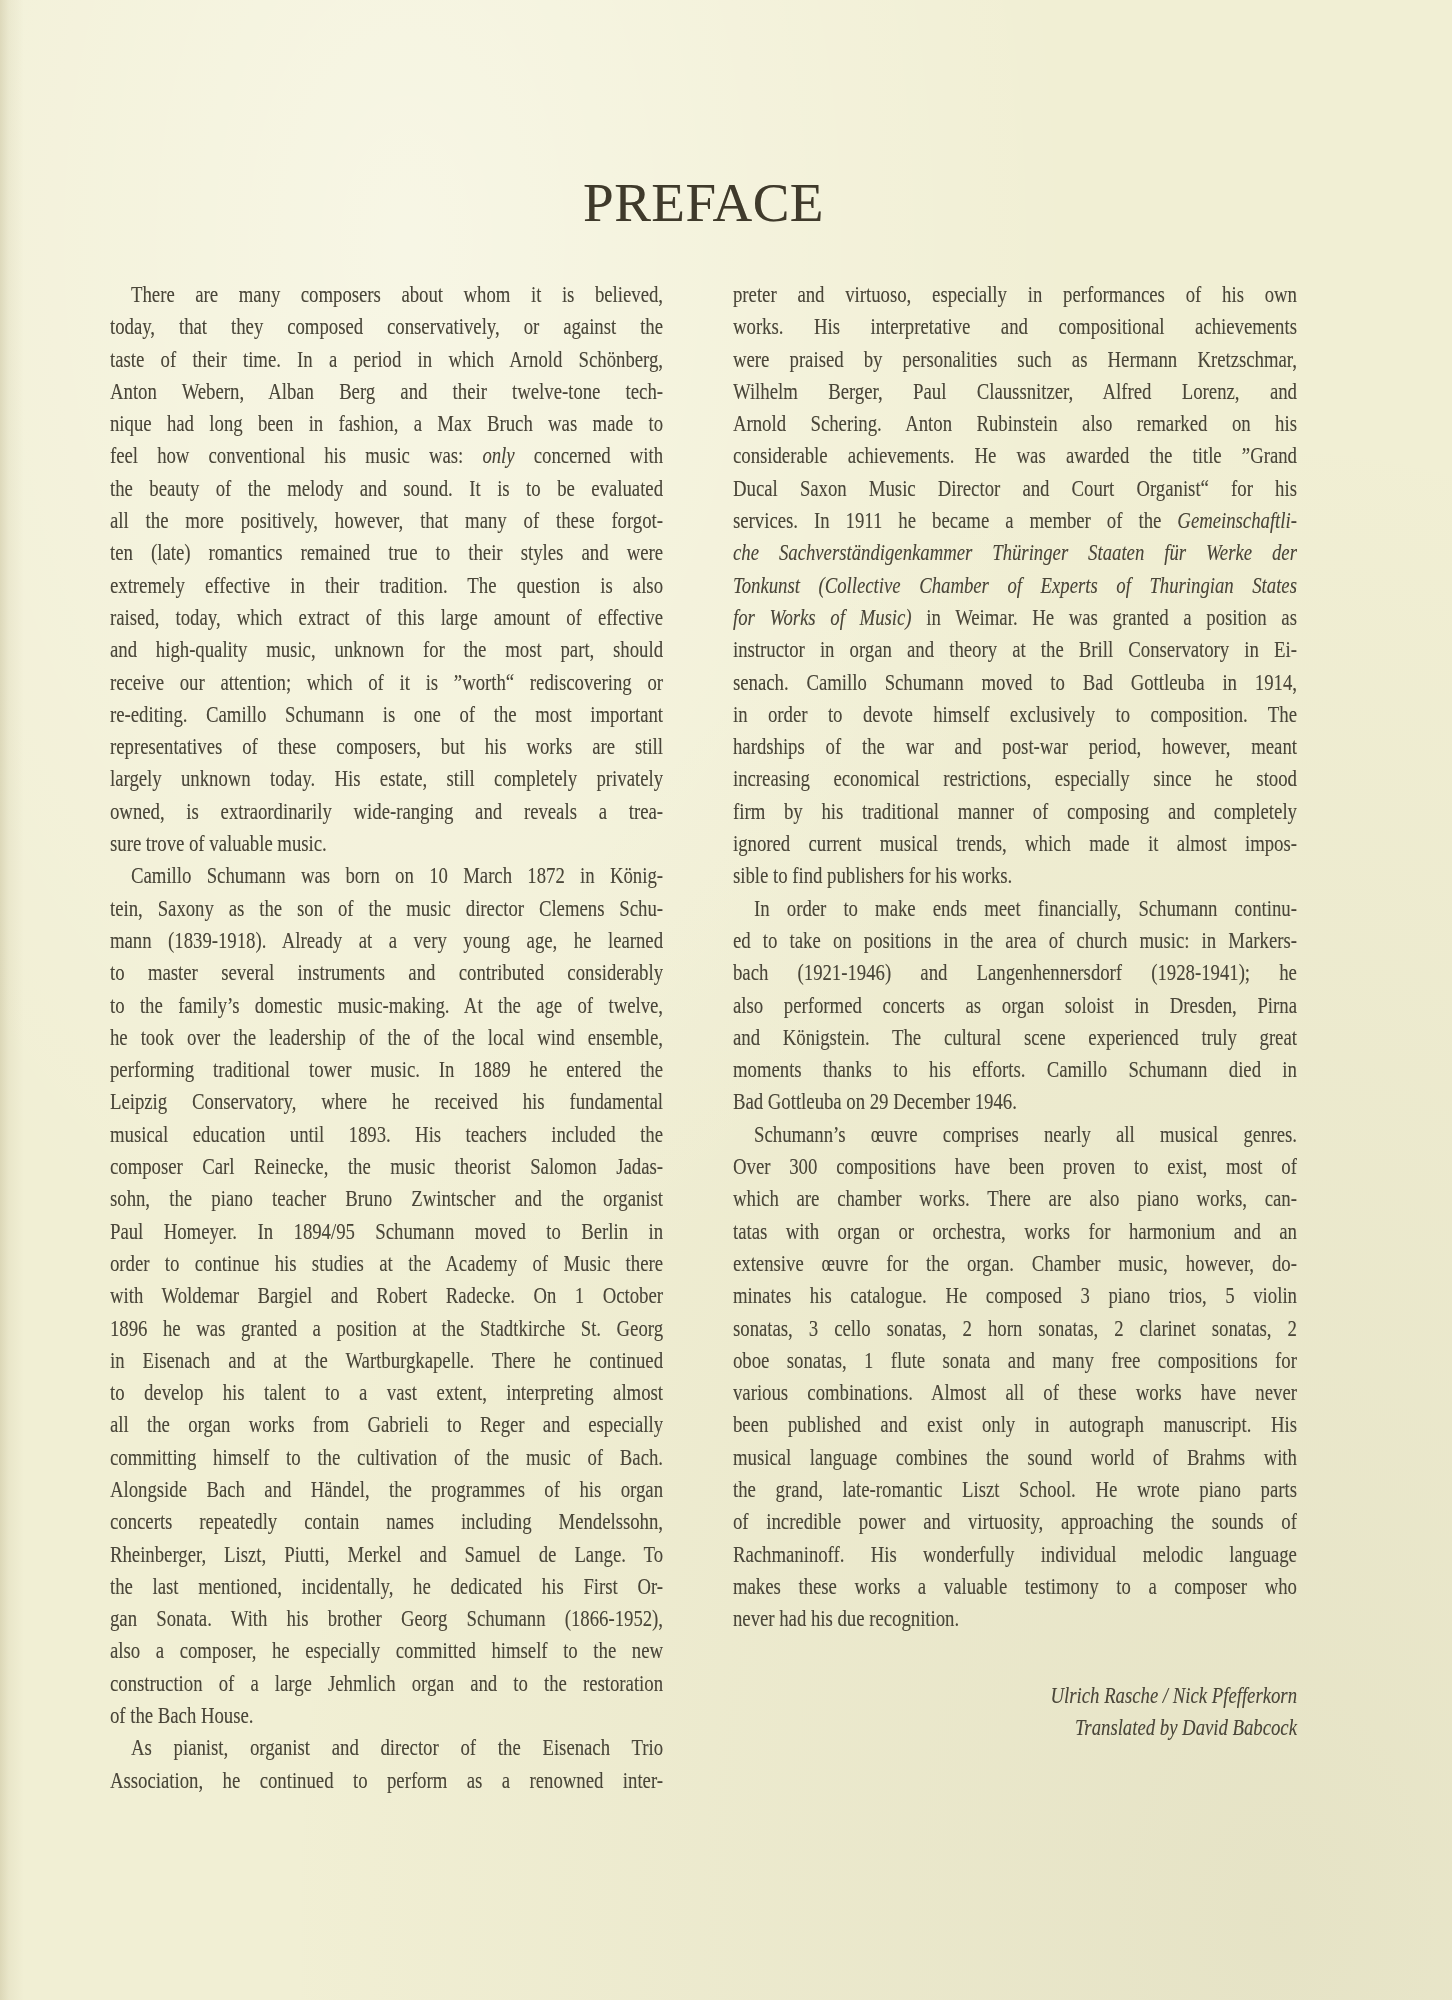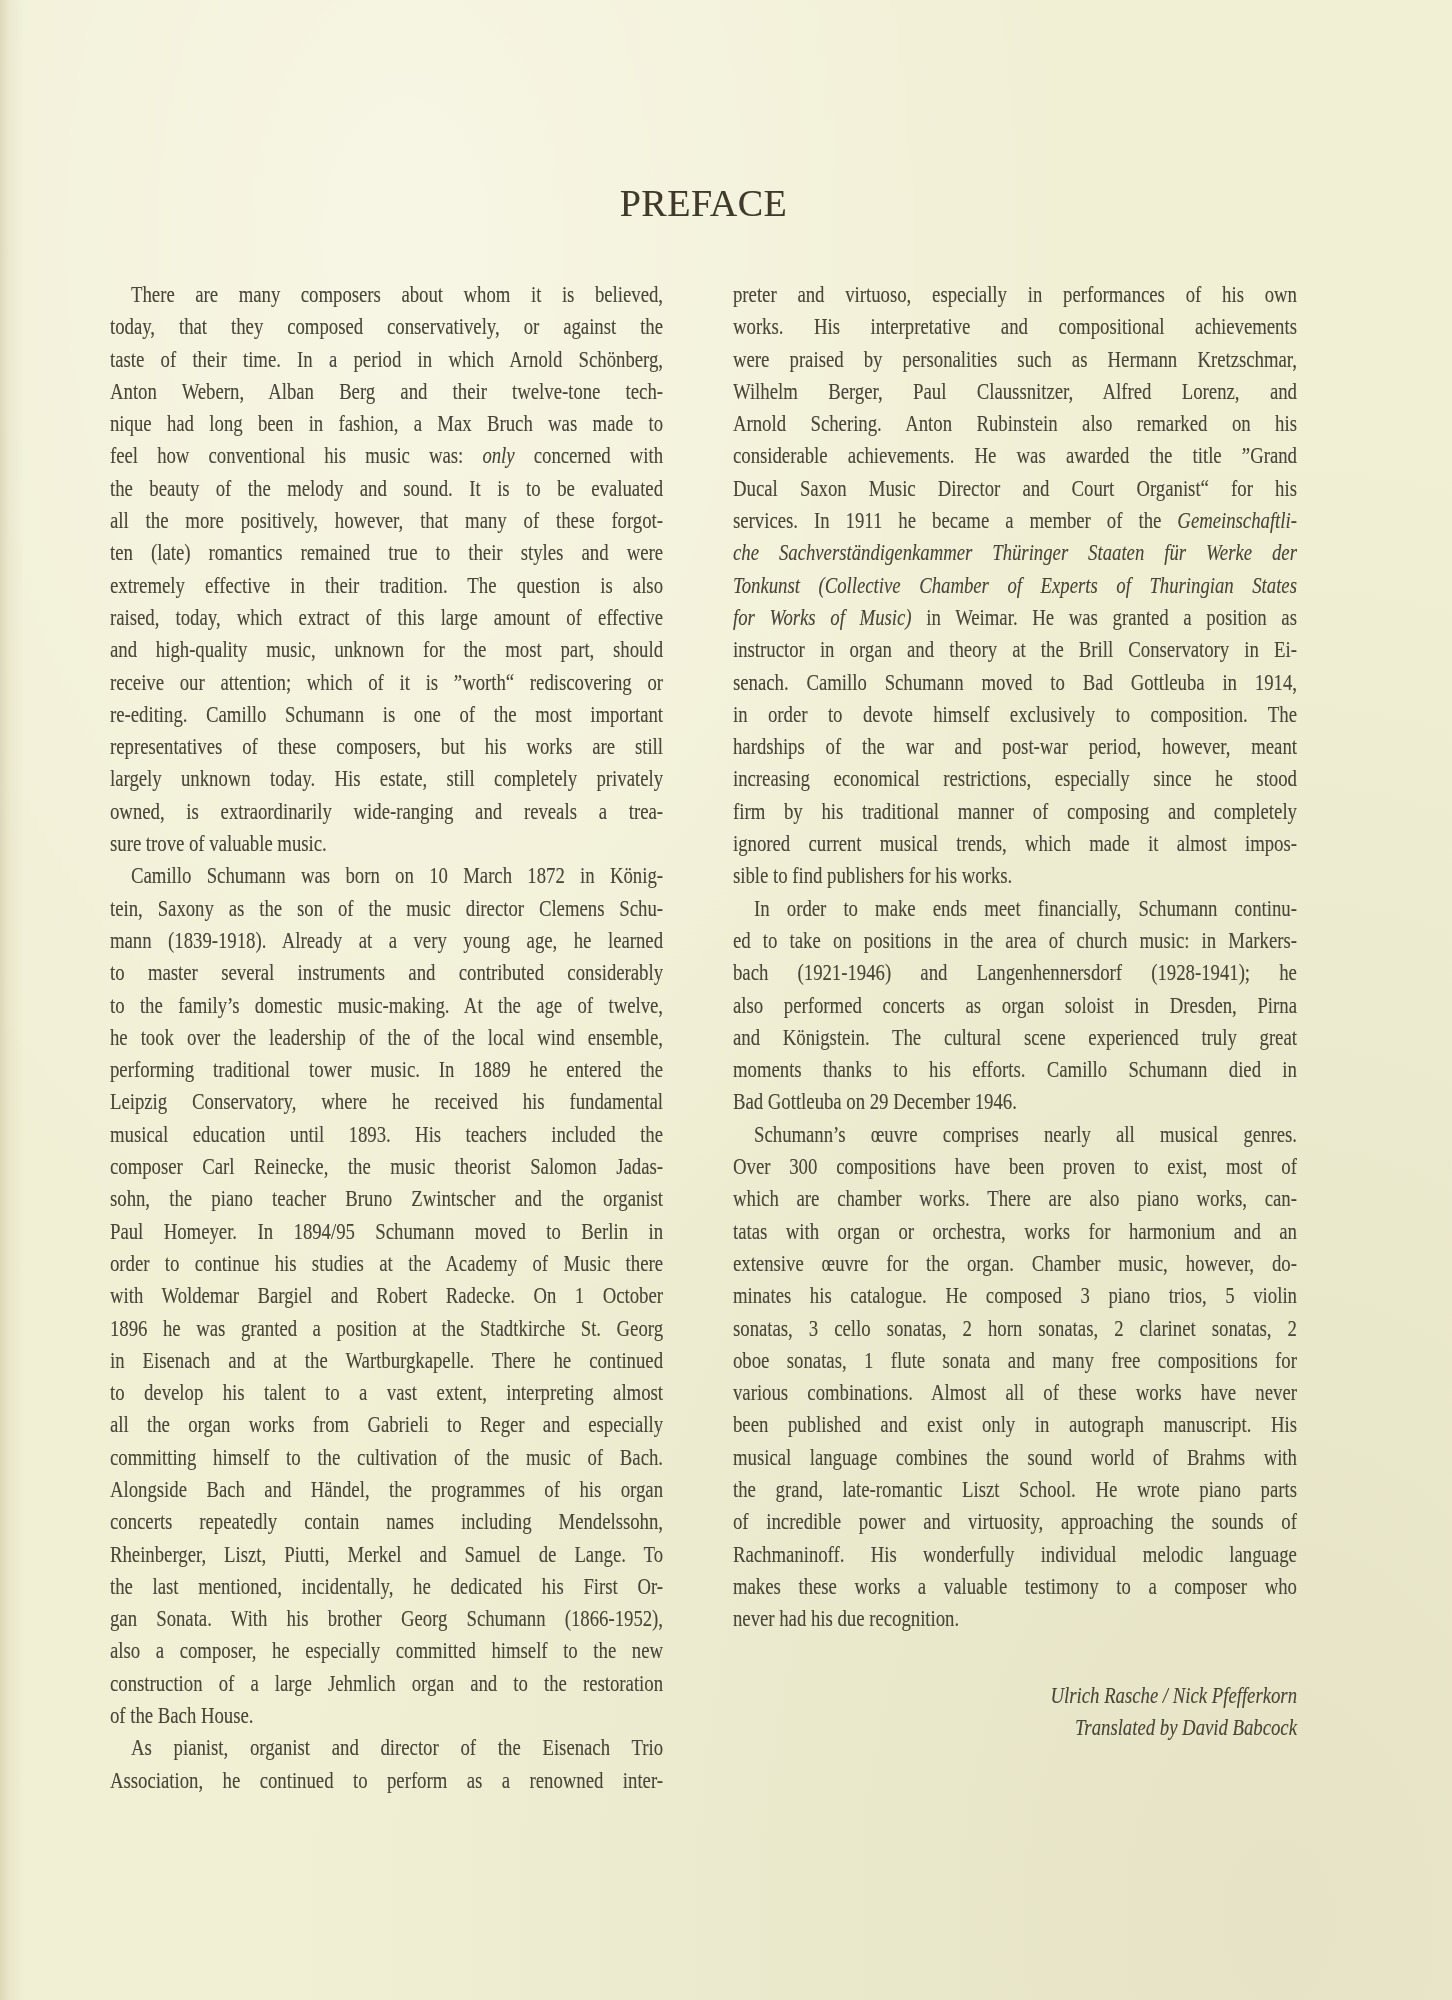--- a/index.html
+++ b/index.html
@@ -16,21 +16,21 @@
       #f1efd4;
     color: #4a4639;
   }
   .page-title {
     position: absolute;
     left: 110px;
     top: 172px;
     width: 1187px;
     height: 62px;
     text-align: center;
-    font-size: 38px;
+    font-size: 55px;
     line-height: 62px;
     letter-spacing: 0.5px;
     color: #3f3a2b;
     text-shadow: 0.2px 0.3px 0.6px rgba(63,58,43,0.35);
   }
   .col {
     position: absolute;
     top: 278px;
     font-size: 24px;
     line-height: 32.3px;

